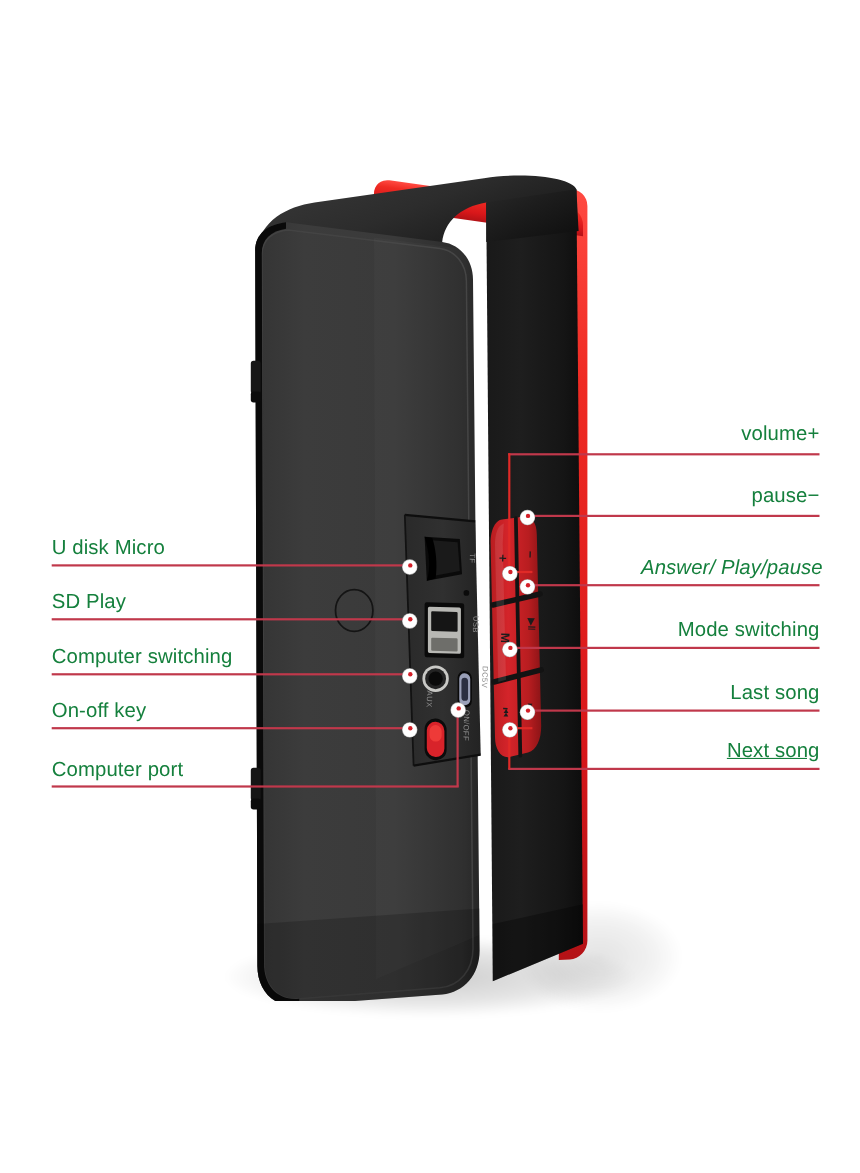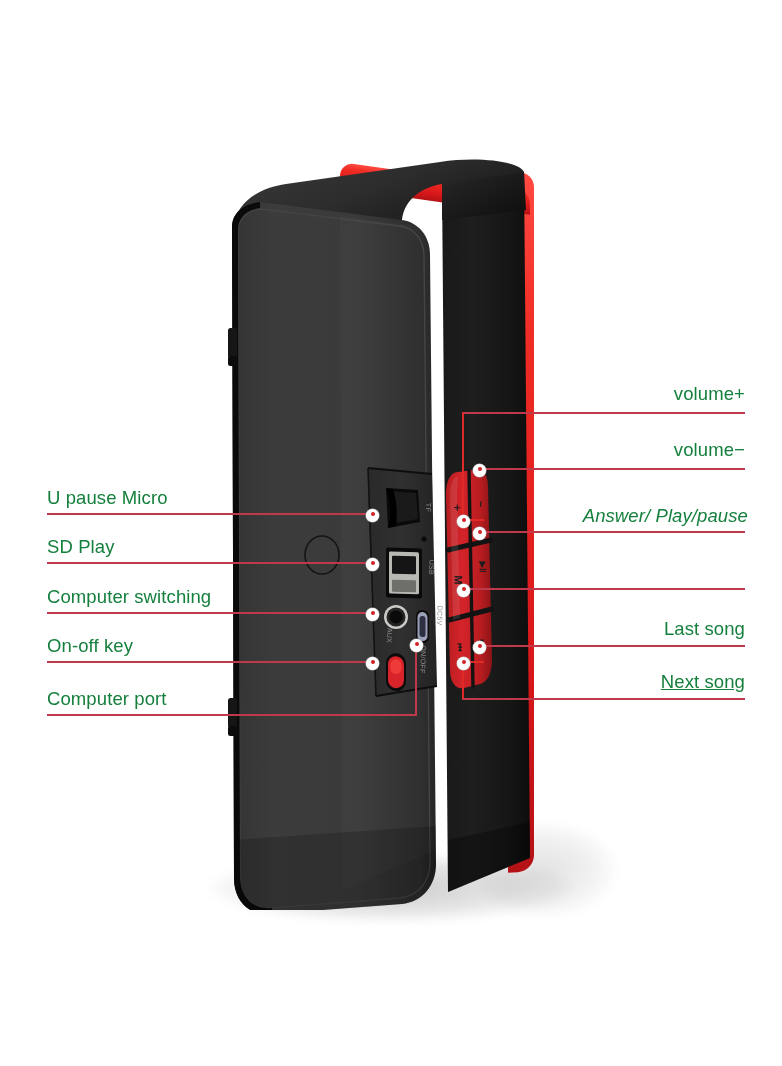--- a/index.html
+++ b/index.html
@@ -183,21 +183,21 @@
     <div class="ptxt" style="left:219px;top:506px;transform:rotate(92deg);">ON/OFF</div>
 
     <div class="ctrl-glyph" style="left:262px;top:350px;transform:rotate(92deg);">＋</div>
     <div class="ctrl-glyph" style="left:288px;top:348px;transform:rotate(92deg);">−</div>
     <div class="ctrl-glyph" style="left:264px;top:424px;transform:rotate(92deg);">M</div>
     <div class="ctrl-glyph" style="left:287px;top:412px;transform:rotate(92deg);font-size:9px;">▶‖</div>
     <div class="ctrl-glyph" style="left:265px;top:492px;transform:rotate(92deg);font-size:9px;">⏮</div>
     <div class="ctrl-glyph" style="left:288px;top:488px;transform:rotate(92deg);font-size:9px;">⏭</div>
   </div>
 
-  <div class="label left" style="left:47px;top:489px;">U pause Micro</div>
+  <div class="label left" style="left:47px;top:489px;">U disk Micro</div>
   <div class="lline" style="left:47px;top:513px;width:324px;"></div>
   <div class="dot" style="left:366px;top:509px;">
       <i></i>
     </div>
 
   <div class="label left" style="left:47px;top:538px;">SD Play</div>
   <div class="lline" style="left:47px;top:562px;width:324px;"></div>
   <div class="dot" style="left:366px;top:558px;">
       <i></i>
     </div>
@@ -222,32 +222,33 @@
     </div>
 
   <div class="label right" style="left:545px;top:385px;width:200px;">volume+</div>
   <div class="lline" style="left:462px;top:412px;width:283px;"></div>
   <div class="vline" style="left:462px;top:412px;height:108px;"></div>
   <div class="lline" style="left:462px;top:519px;width:22px;background:#e02a27;"></div>
   <div class="dot" style="left:457px;top:515px;">
       <i></i>
     </div>
 
-  <div class="label right" style="left:545px;top:441px;width:200px;">volume−</div>
+  <div class="label right" style="left:545px;top:441px;width:200px;">pause−</div>
   <div class="lline" style="left:478px;top:468px;width:267px;"></div>
   <div class="dot" style="left:473px;top:464px;">
       <i></i>
     </div>
 
   <div class="label right" style="left:508px;top:507px;width:240px;font-style:italic;">Answer/ Play/pause</div>
   <div class="lline" style="left:478px;top:531px;width:267px;"></div>
   <div class="dot" style="left:473px;top:527px;">
       <i></i>
     </div>
 
+  <div class="label right" style="left:525px;top:563px;width:220px;">Mode switching</div>
   <div class="lline" style="left:462px;top:588px;width:283px;"></div>
   <div class="dot" style="left:457px;top:584px;">
       <i></i>
     </div>
 
   <div class="label right" style="left:545px;top:620px;width:200px;">Last song</div>
   <div class="lline" style="left:478px;top:645px;width:267px;"></div>
   <div class="dot" style="left:473px;top:641px;">
       <i></i>
     </div>

